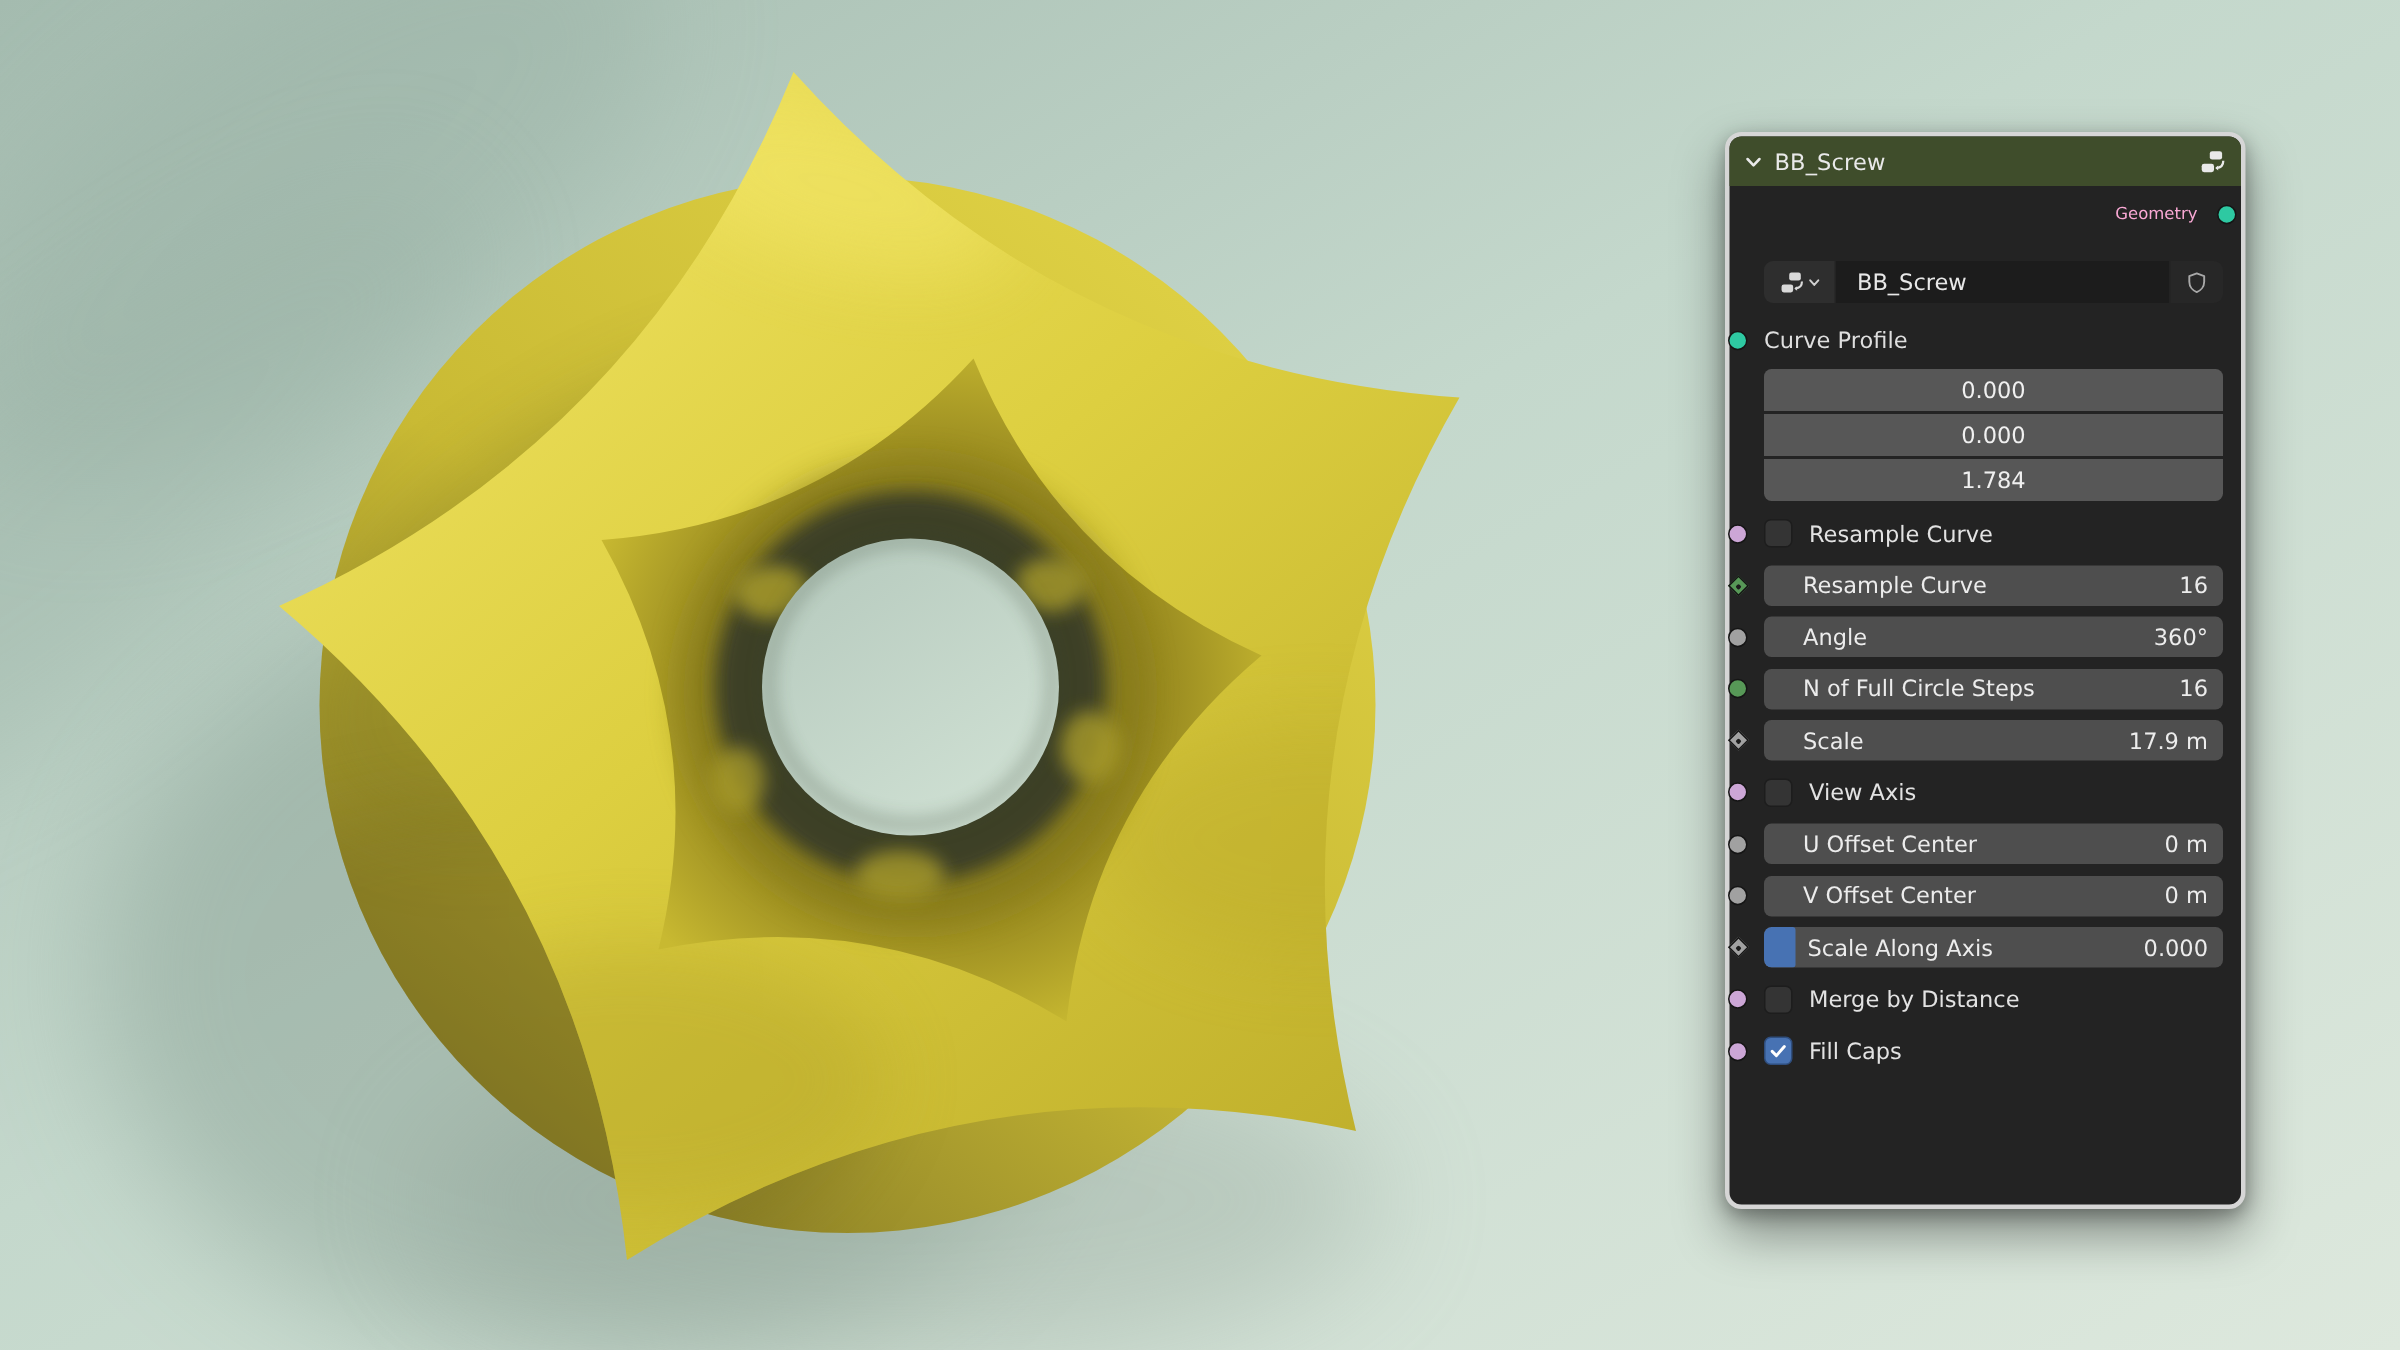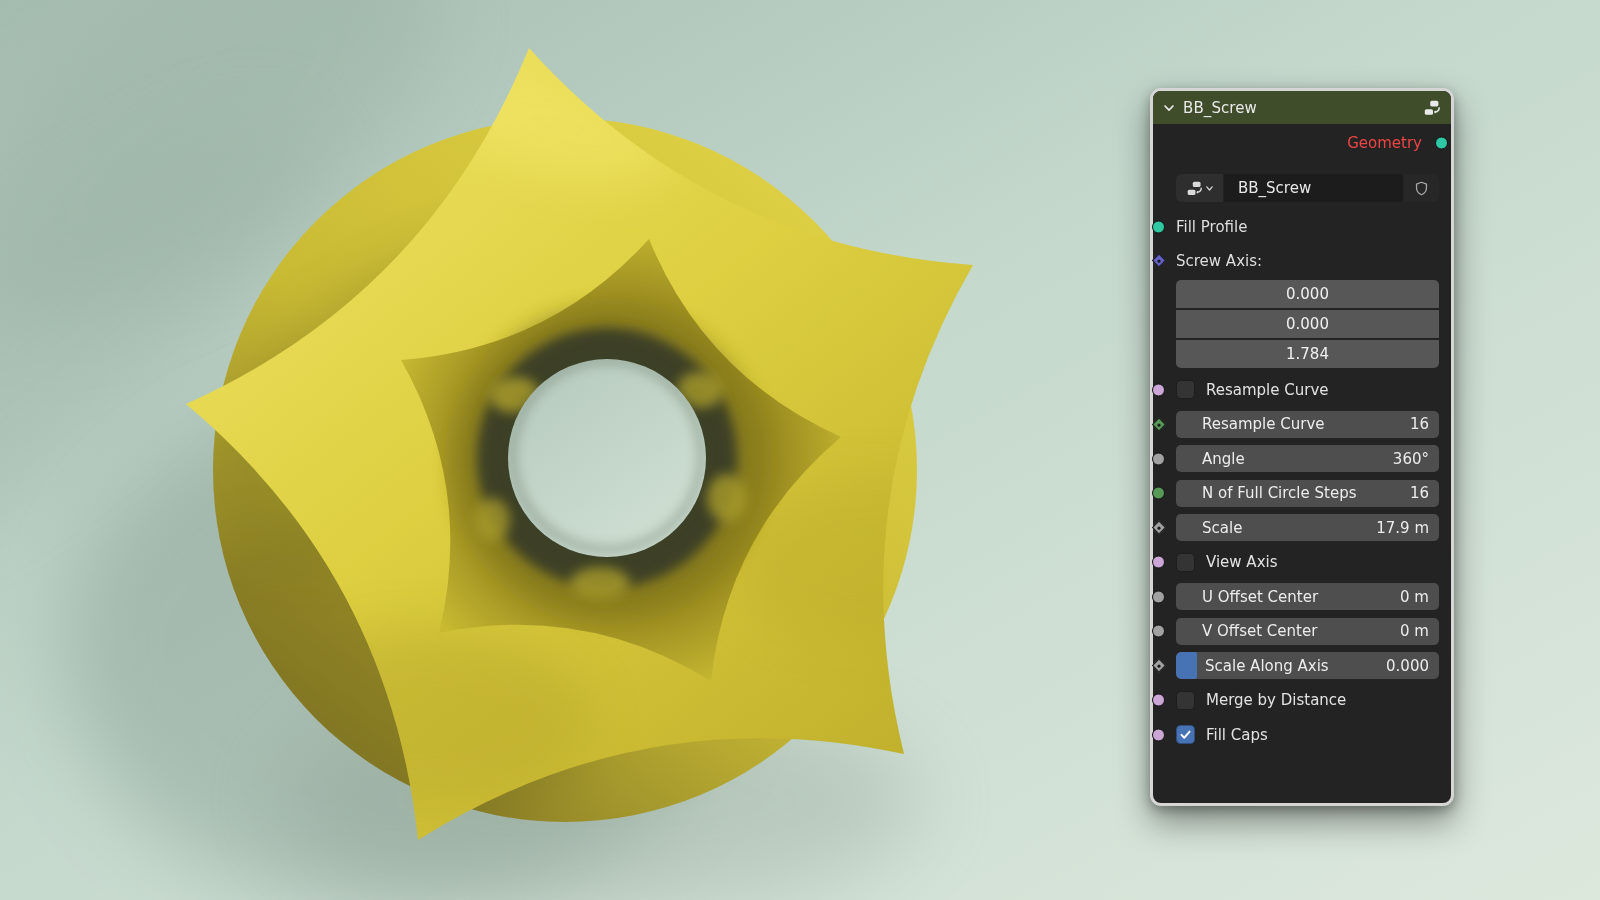--- a/index.html
+++ b/index.html
@@ -2,21 +2,21 @@
 <html style="--header-bg: #3f4d2b; --panel-bg: #232323; --outline: #d6d6d6; --field-bg: #4e4e4e; --vector-field-bg: #575757; --input-bg: #1c1c1c; --checkbox-checked: #4772b3;"><head>
 <meta charset="utf-8">
 <style>
   html,body{margin:0;padding:0;background:#222;}
   .stage{position:relative;width:1600px;height:900px;overflow:hidden;
          font-family:"DejaVu Sans","Liberation Sans",sans-serif;}
   .scene-svg{position:absolute;left:0;top:0;}
 
   
   .node-panel{
-    position:absolute;left:1150px;top:88px;width:304px;height:718px;
+    position:absolute;left:1150px;top:88px;width:347px;height:718px;
     box-sizing:border-box;
     background:var(--panel-bg,#232323);
     border:3px solid var(--outline,#d6d6d6);
     border-radius:11px;
     box-shadow:0 16px 34px rgba(0,0,0,.40),0 4px 12px rgba(0,0,0,.30);
   }
   .node-header{
     height:33px;display:flex;align-items:center;
     background:var(--header-bg,#3f4d2b);
     border-radius:8px 8px 0 0;
@@ -25,21 +25,21 @@
   .node-header .chev{display:flex;align-items:center;margin-right:7px;cursor:pointer;}
   .node-title{color:#e9e9e9;font-size:15px;flex:1;letter-spacing:.1px;}
   .hicon{display:flex;align-items:center;}
 
   .node-body{position:relative;padding:0 12px 0 23px;}
   .row{position:relative;height:27px;display:flex;align-items:center;}
   .mtA{margin-top:5px;}  .mtB{margin-top:18px;} .mtC{margin-top:11px;}
   .mtD{margin-top:7px;}  .mtE{margin-top:6px;}  .mtF{margin-top:8px;}
   .mtG{margin-top:7.5px;}
 
-  .out-label{flex:1;text-align:right;color:#ef4444;font-size:15px;margin-right:17px;}
+  .out-label{flex:1;text-align:right;color:#f9a8d4;font-size:11px;margin-right:17px;}
 
   
   .socket{position:absolute;width:13px;height:13px;top:50%;transform:translateY(-50%);
           display:flex;align-items:center;justify-content:center;}
   .socket.in{left:-24px;} .socket.out{right:-9px;}
   .socket .circ{width:13px;height:13px;border-radius:50%;border:1px solid #151515;box-sizing:border-box;}
   .socket .dia{width:10px;height:10px;transform:rotate(45deg);border:1px solid #151515;
                box-sizing:border-box;display:flex;align-items:center;justify-content:center;}
   .socket .dia i{display:block;width:3px;height:3px;background:#1c1c1c;border-radius:1px;}
 
@@ -212,29 +212,21 @@
             <path d="M12 3.2 L19 5.8 V11 C19 15.8 15.6 19.4 12 20.8 C8.4 19.4 5 15.8 5 11 V5.8 Z" fill="none" stroke="#a8a8a8" stroke-width="1.8" stroke-linejoin="round"></path>
           </svg>
         </span>
       </div>
 
       <div id="rows">
           <div class="row mtC">
             <span class="socket in">
               <span class="circ" style="background: rgb(46, 201, 162);"></span>
             </span>
-            <span class="plabel">Fill Profile</span>
-          </div>
-          <div class="row mtD">
-            <span class="socket in">
-              <span class="dia" style="background: rgb(99, 99, 199);">
-                <i></i>
-              </span>
-            </span>
-            <span class="plabel">Screw Axis:</span>
+            <span class="plabel">Curve Profile</span>
           </div>
           <div class="row mtE" style="height: auto;">
             <div class="vstack" style="flex: 1 1 0%;">
               <div class="vfield">0.000</div>
               <div class="vfield">0.000</div>
               <div class="vfield">1.784</div>
             </div>
           </div>
           <div class="row mtF">
             <span class="socket in">

